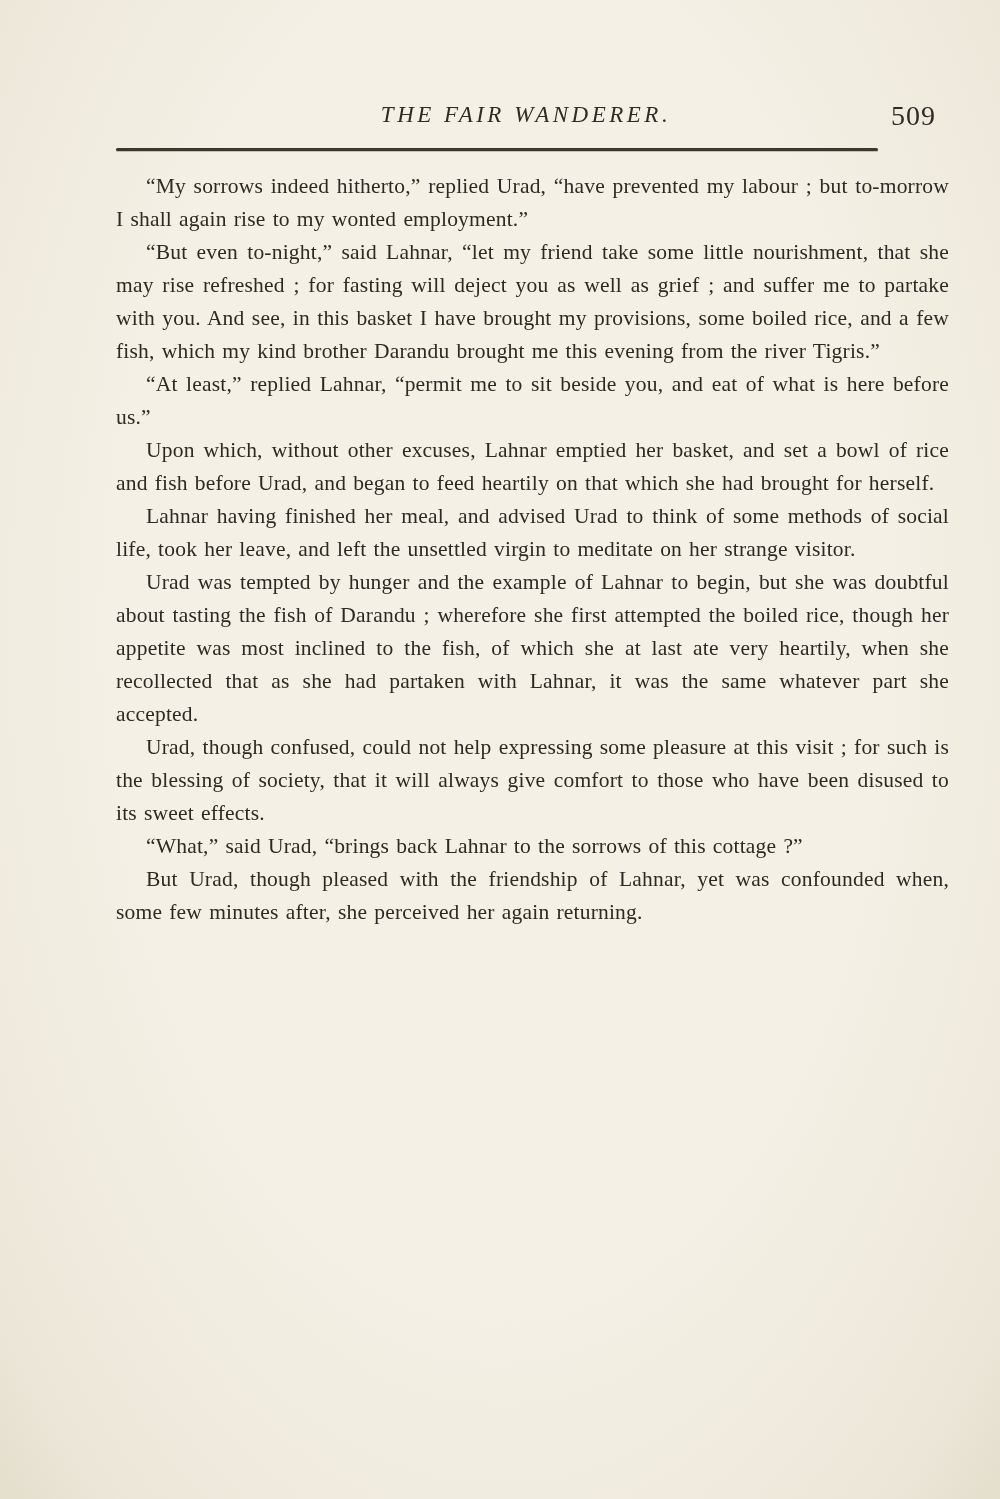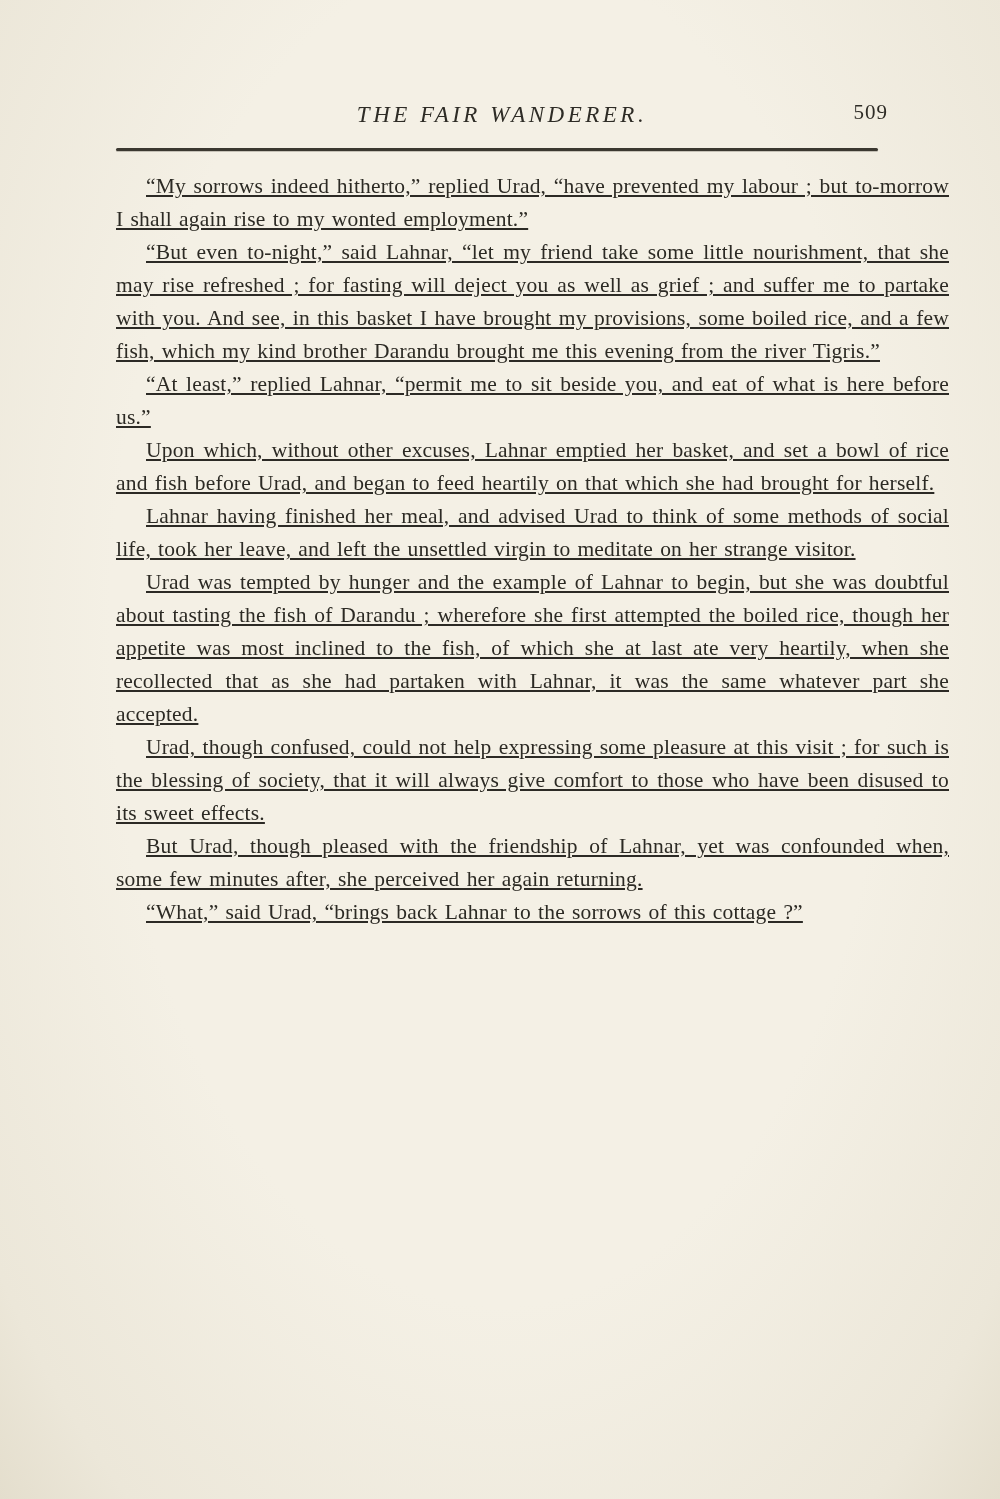--- a/index.html
+++ b/index.html
@@ -15,52 +15,51 @@
     background: #efebe0;
   }
   .page {
     position: absolute;
     inset: 0;
     background: radial-gradient(ellipse at 50% 42%, #f4f0e5 55%, #ece7d9 88%, #e4decd 100%);
     color: #2c2a25;
   }
   .page-header {
     position: relative;
-    margin: 102px 112px 0 116px;
+    margin: 102px 64px 0 116px;
     height: 36px;
   }
   .running-title {
     position: absolute;
     left: 50%;
     transform: translateX(-50%);
     top: 0;
     font-style: italic;
     font-size: 23px;
     letter-spacing: 3.5px;
     white-space: nowrap;
     color: #2e2c26;
   }
   .page-number {
     position: absolute;
     right: 0;
     top: -2px;
-    font-size: 21px;
+    font-size: 28px;
     letter-spacing: 1px;
     color: #2e2c26;
   }
   .header-rule {
     margin: 10px 122px 0 116px;
     height: 3px;
     background: #3b3830;
     border-radius: 2px;
     box-shadow: 0 1px 0 rgba(59,56,48,0.25);
   }
   .page-body {
     margin: 19px 51px 0 116px;
-    text-decoration: underline;
   }
   .para {
     margin: 0;
     text-indent: 30px;
     font-size: 21.5px;
     line-height: 33px;
     text-align: justify;
     letter-spacing: 0.2px;
     word-spacing: 1.5px;
     color: #2c2a24;
@@ -76,16 +75,16 @@
   </header>
   <div class="header-rule"></div>
   <main class="page-body" id="page-body">
       <p class="para">“My sorrows indeed hitherto,” replied Urad, “have prevented my labour ; but to-morrow I shall again rise to my wonted employment.”</p>
       <p class="para">“But even to-night,” said Lahnar, “let my friend take some little nourishment, that she may rise refreshed ; for fasting will deject you as well as grief ; and suffer me to partake with you. And see, in this basket I have brought my provisions, some boiled rice, and a few fish, which my kind brother Darandu brought me this evening from the river Tigris.”</p>
       <p class="para">“At least,” replied Lahnar, “permit me to sit beside you, and eat of what is here before us.”</p>
       <p class="para">Upon which, without other excuses, Lahnar emptied her basket, and set a bowl of rice and fish before Urad, and began to feed heartily on that which she had brought for herself.</p>
       <p class="para">Lahnar having finished her meal, and advised Urad to think of some methods of social life, took her leave, and left the unsettled virgin to meditate on her strange visitor.</p>
       <p class="para">Urad was tempted by hunger and the example of Lahnar to begin, but she was doubtful about tasting the fish of Darandu ; wherefore she first attempted the boiled rice, though her appetite was most inclined to the fish, of which she at last ate very heartily, when she recollected that as she had partaken with Lahnar, it was the same whatever part she accepted.</p>
       <p class="para">Urad, though confused, could not help expressing some pleasure at this visit ; for such is the blessing of society, that it will always give comfort to those who have been disused to its sweet effects.</p>
+      <p class="para">“What,” said Urad, “brings back Lahnar to the sorrows of this cottage ?”</p>
       <p class="para">But Urad, though pleased with the friendship of Lahnar, yet was confounded when, some few minutes after, she perceived her again returning.</p>
-      <p class="para">“What,” said Urad, “brings back Lahnar to the sorrows of this cottage ?”</p>
     </main>
 </div>
 
 </body></html>

